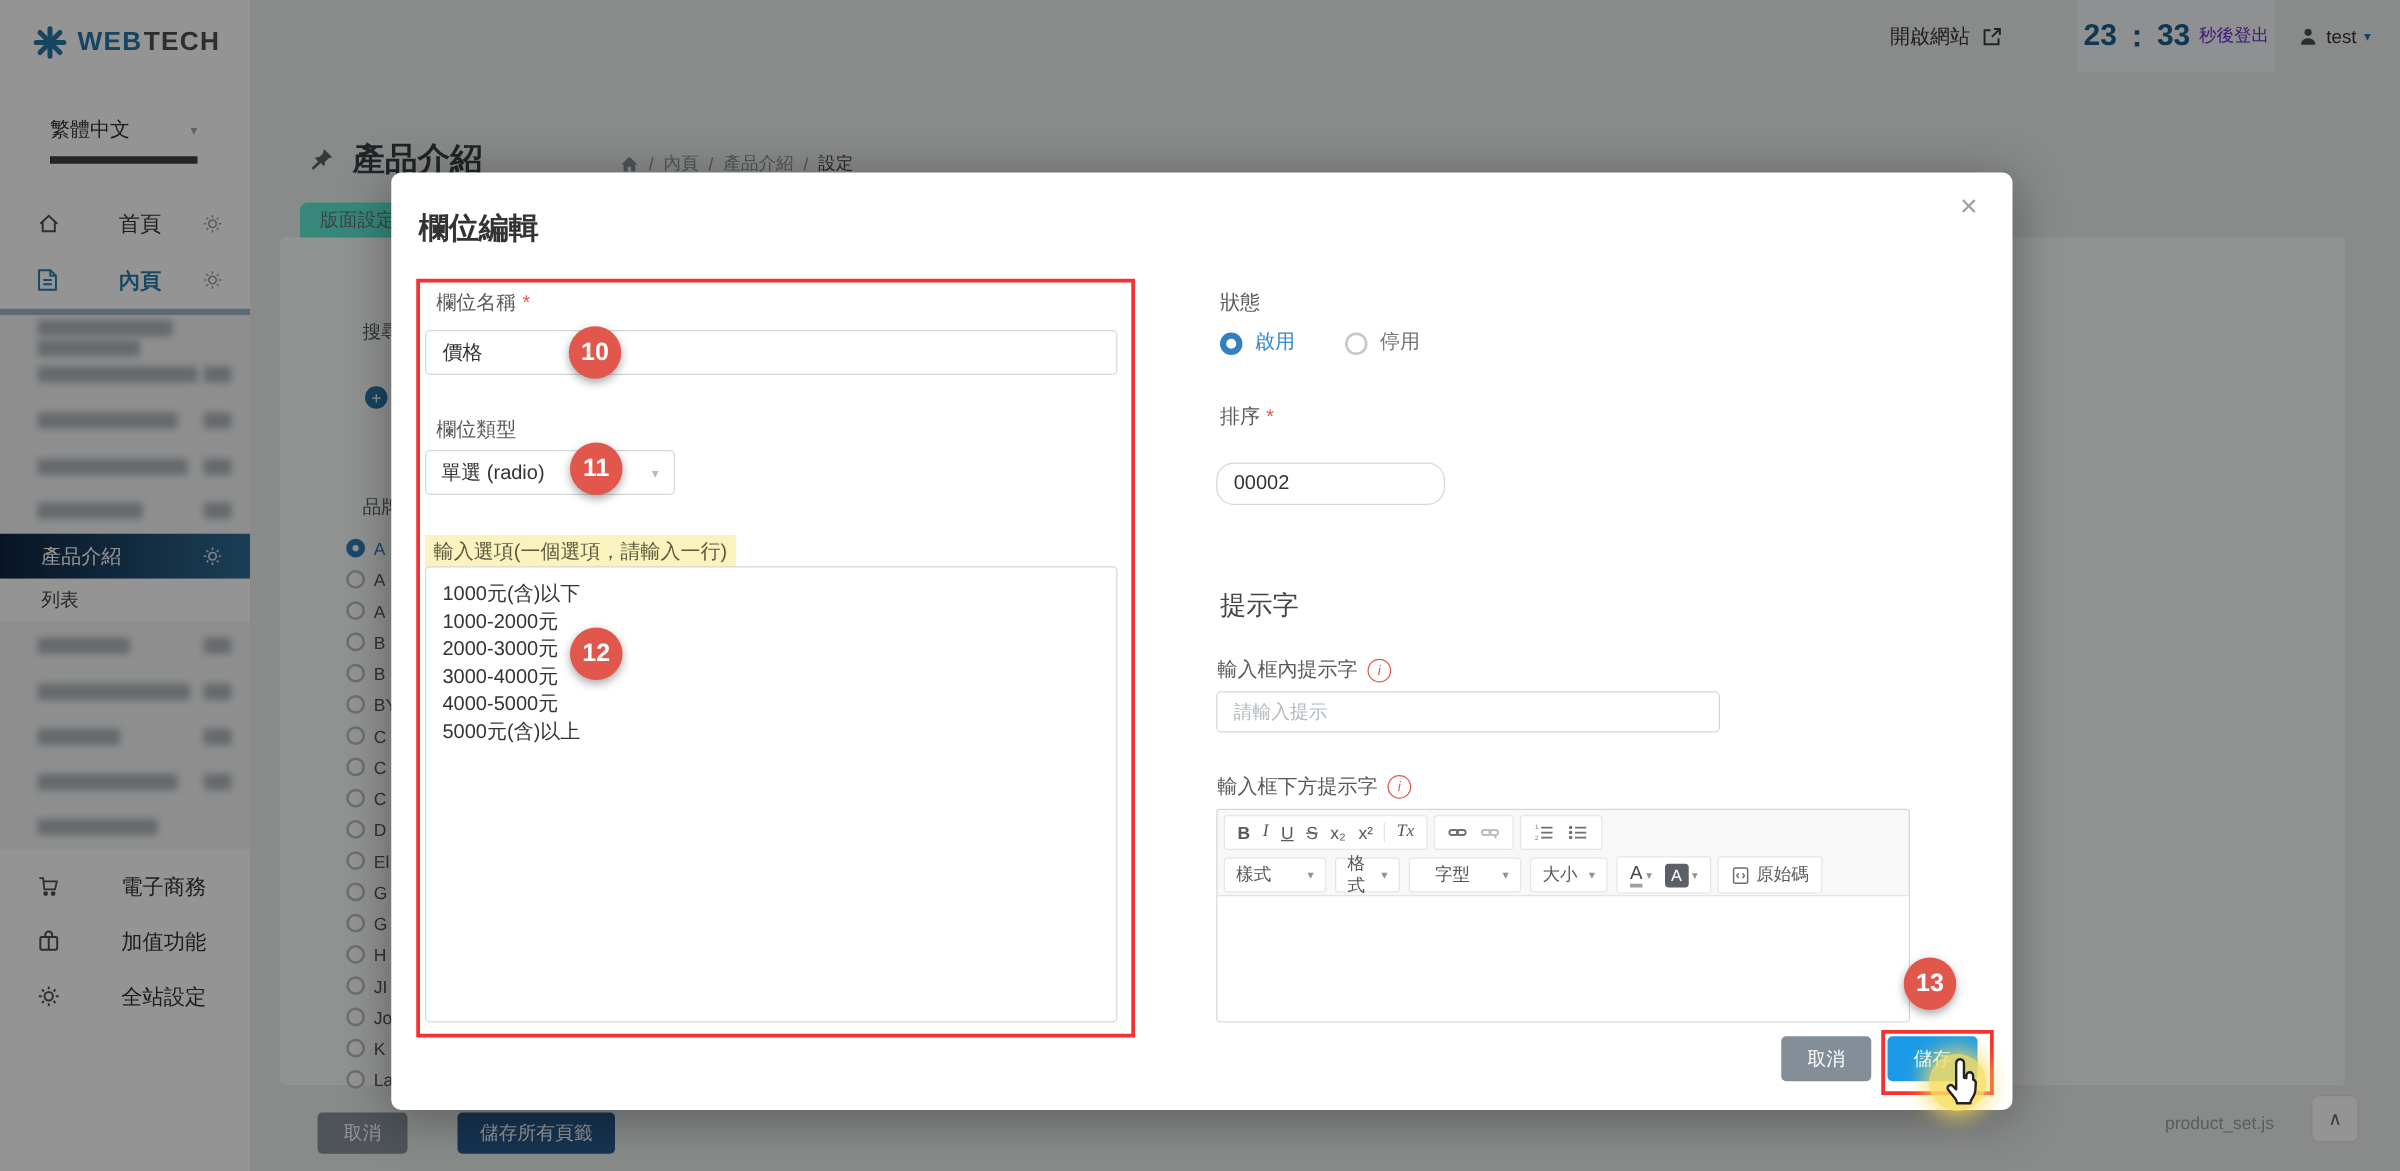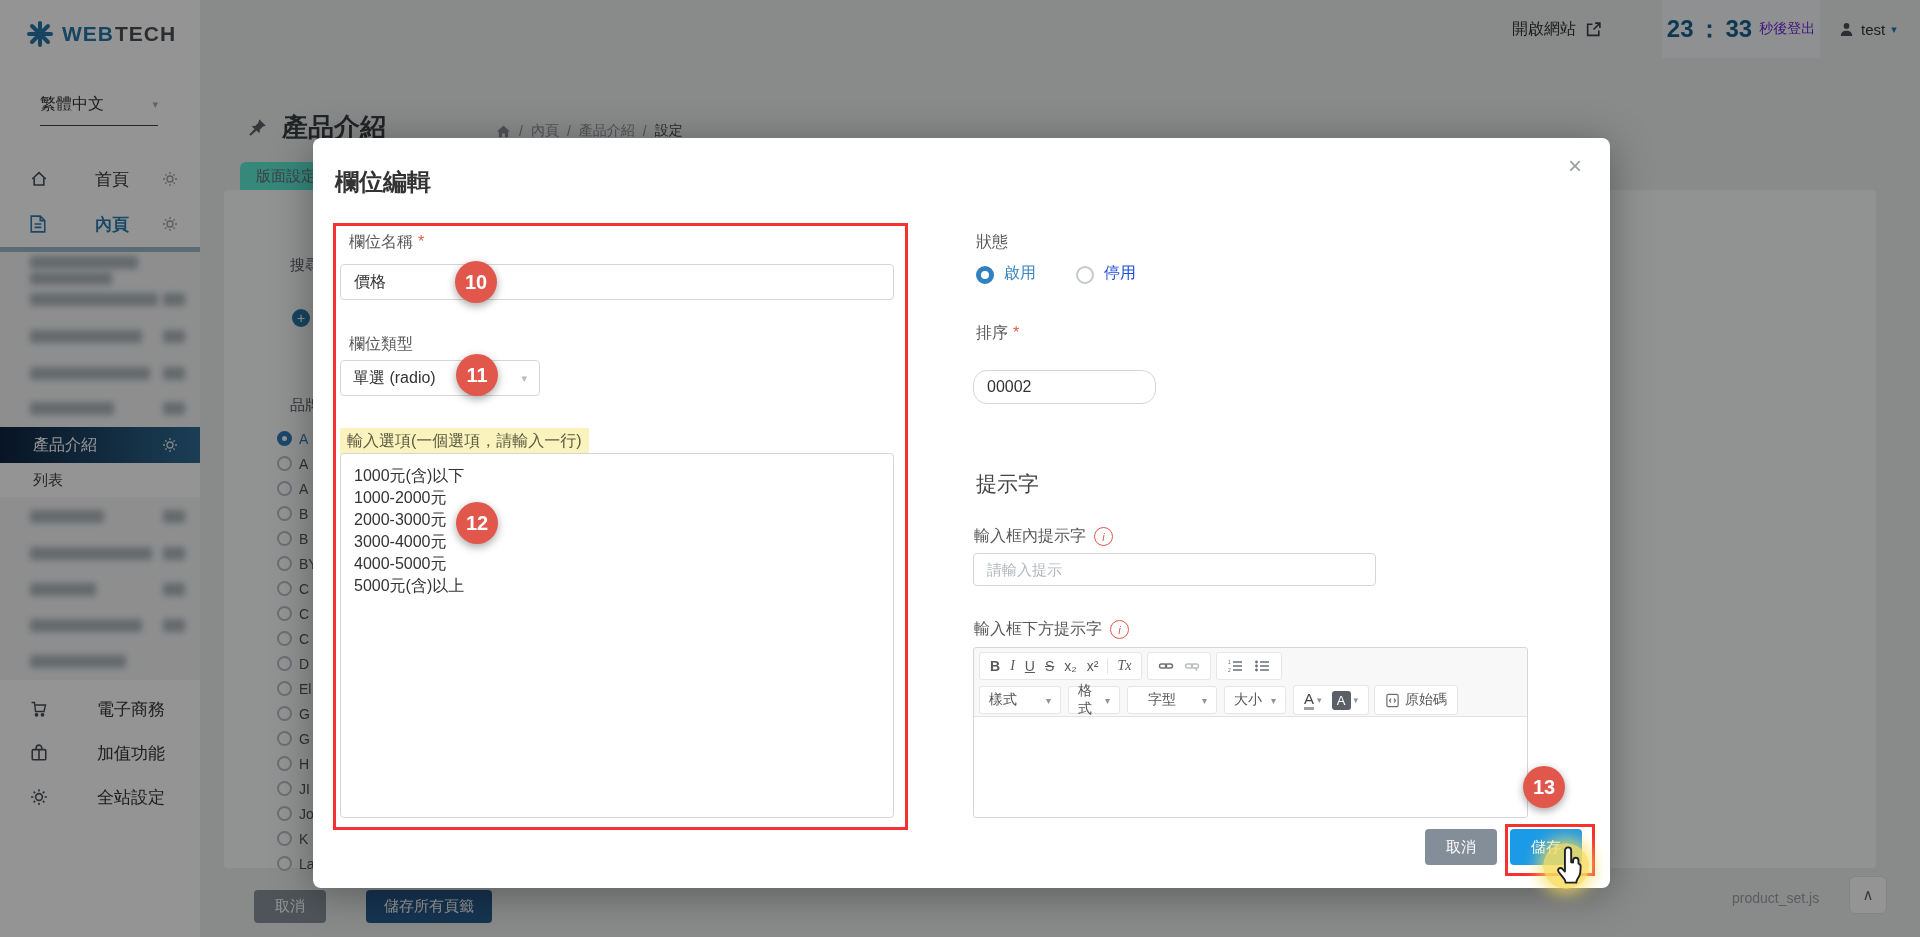--- a/index.html
+++ b/index.html
@@ -5,21 +5,21 @@
   html,body{margin:0;padding:0;background:#888;}
   .stage{position:relative;width:1920px;height:937px;overflow:hidden;background:#edeff0;
          font-family:"Liberation Sans","DejaVu Sans",sans-serif;color:#333;}
 
   
   .sidebar{position:absolute;left:0;top:0;width:200px;height:937px;background:#fff;z-index:1;}
   .logo{position:absolute;left:26px;top:20px;display:flex;align-items:center;gap:8px;}
   .logo-text{font-size:21px;font-weight:bold;letter-spacing:1px;}
   .logo-web{color:#2878a8;} .logo-tech{color:#4a4f54;margin-left:1px;}
   .lang{position:absolute;left:40px;top:94px;width:118px;display:flex;justify-content:space-between;
-        align-items:center;border-bottom:1px solid #404040;padding-bottom:10px;font-size:16px;color:#333;}
+        align-items:center;border-bottom:6px solid #404040;padding-bottom:10px;font-size:16px;color:#333;}
   .lang .caret{color:#a7adb2;font-size:11px;}
   .side-item{position:absolute;left:0;width:200px;height:42px;display:flex;align-items:center;font-size:17px;text-align:center;}
   .side-item .ic{margin-left:30px;width:20px;display:flex;}
   .side-item .lbl{margin-left:12px;flex:1;}
   .side-item .gear{margin-right:22px;display:flex;}
   .side-blue{color:#2b7db1;font-weight:bold;}
   .blue-bar{position:absolute;left:0;top:247px;width:200px;height:5px;background:#9db8c9;}
   .submenu-bg{position:absolute;left:0;width:200px;background:#f4f5f6;}
   .blur-block{position:absolute;background:#aeb6bb;filter:blur(3px);border-radius:2px;height:13px;}
   .sel-item{position:absolute;left:0;top:427px;width:200px;height:36px;display:flex;align-items:center;
@@ -86,21 +86,21 @@
            padding:0 12px;cursor:pointer;}
   .fselect .caret{color:#b6bcc1;font-size:11px;}
   .hl-label{position:absolute;font-size:16px;color:#5a5a40;background:#fbf3bd;padding:3px 7px;}
   .ftextarea{position:absolute;box-sizing:border-box;border:1px solid #d4d7d9;border-radius:4px;
              font-size:16px;color:#333;line-height:22px;padding:11px 13px;resize:none;font-family:inherit;}
   .mradio-row{position:absolute;display:flex;align-items:flex-end;gap:10px;font-size:16px;}
   .mradio{width:18px;height:18px;border-radius:50%;box-sizing:border-box;background:#fff;}
   .mr-on{border:5px solid #3180bf;}
   .mr-off{border:2px solid #c3c8cc;}
   .lab-on{color:#3b87c4;margin-right:30px;}
-  .lab-off{color:#1d4ed8;}
+  .lab-off{color:#737373;}
   .section-h{position:absolute;font-size:21px;color:#444;}
   .info-ic{display:inline-flex;width:17px;height:17px;border:1.5px solid #e2574c;border-radius:50%;
            color:#e2574c;font-size:11px;align-items:center;justify-content:center;margin-left:8px;
            font-style:italic;vertical-align:-2px;}
   .label-row{position:absolute;display:flex;align-items:center;font-size:16px;color:#595959;}
 
   
   .editor{position:absolute;left:660px;top:509px;width:555px;height:171px;border:1px solid #d6d6d6;
           border-radius:3px;background:#f8f8f8;box-sizing:border-box;overflow:hidden;}
   .toolbar-row{display:flex;align-items:center;padding:4px 5px 0 5px;}

